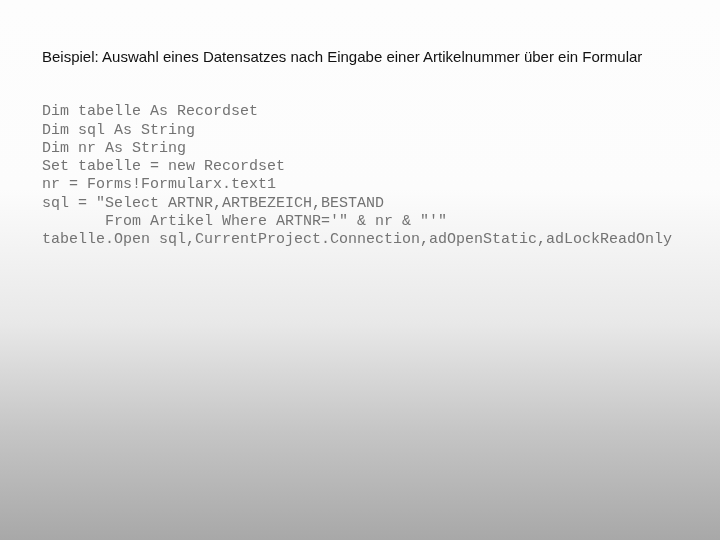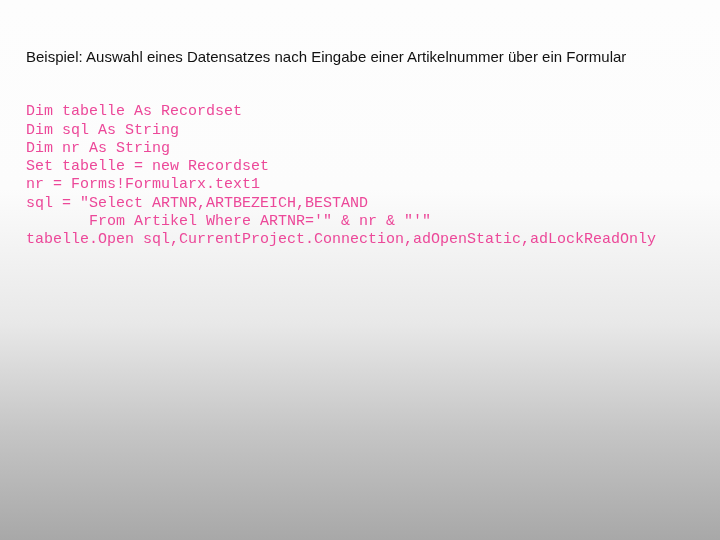--- a/index.html
+++ b/index.html
@@ -9,33 +9,34 @@
     height: 540px;
     overflow: hidden;
   }
   body {
     background: linear-gradient(to bottom, #fdfdfd 0%, #fcfcfc 35%, #e8e8e8 60%, #c5c5c5 80%, #a8a8a8 100%);
     font-family: Arial, Helvetica, sans-serif;
   }
   .slide {
     box-sizing: border-box;
     padding: 48px 26px 20px 26px;
+    margin-left: 16px;
   }
   .heading {
     font-size: 15px;
     color: #111;
     margin-bottom: 20px;
     font-weight: normal;
   }
   .code {
     font-family: "Courier New", Courier, monospace;
     font-size: 15px;
     line-height: 1.22;
     white-space: pre;
-    color: #ec4899;
+    color: #737373;
   }
 </style>
 </head>
 <body>
 
 <div class="slide">
   <div class="heading">Beispiel: Auswahl eines Datensatzes nach Eingabe einer Artikelnummer über ein Formular</div>
   <div class="code">
 <span>Dim tabelle As Recordset</span>
 <span>Dim sql As String</span>

